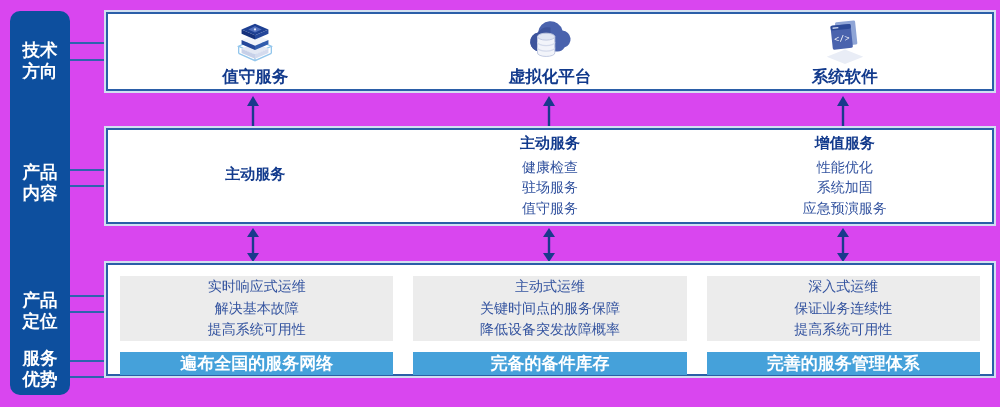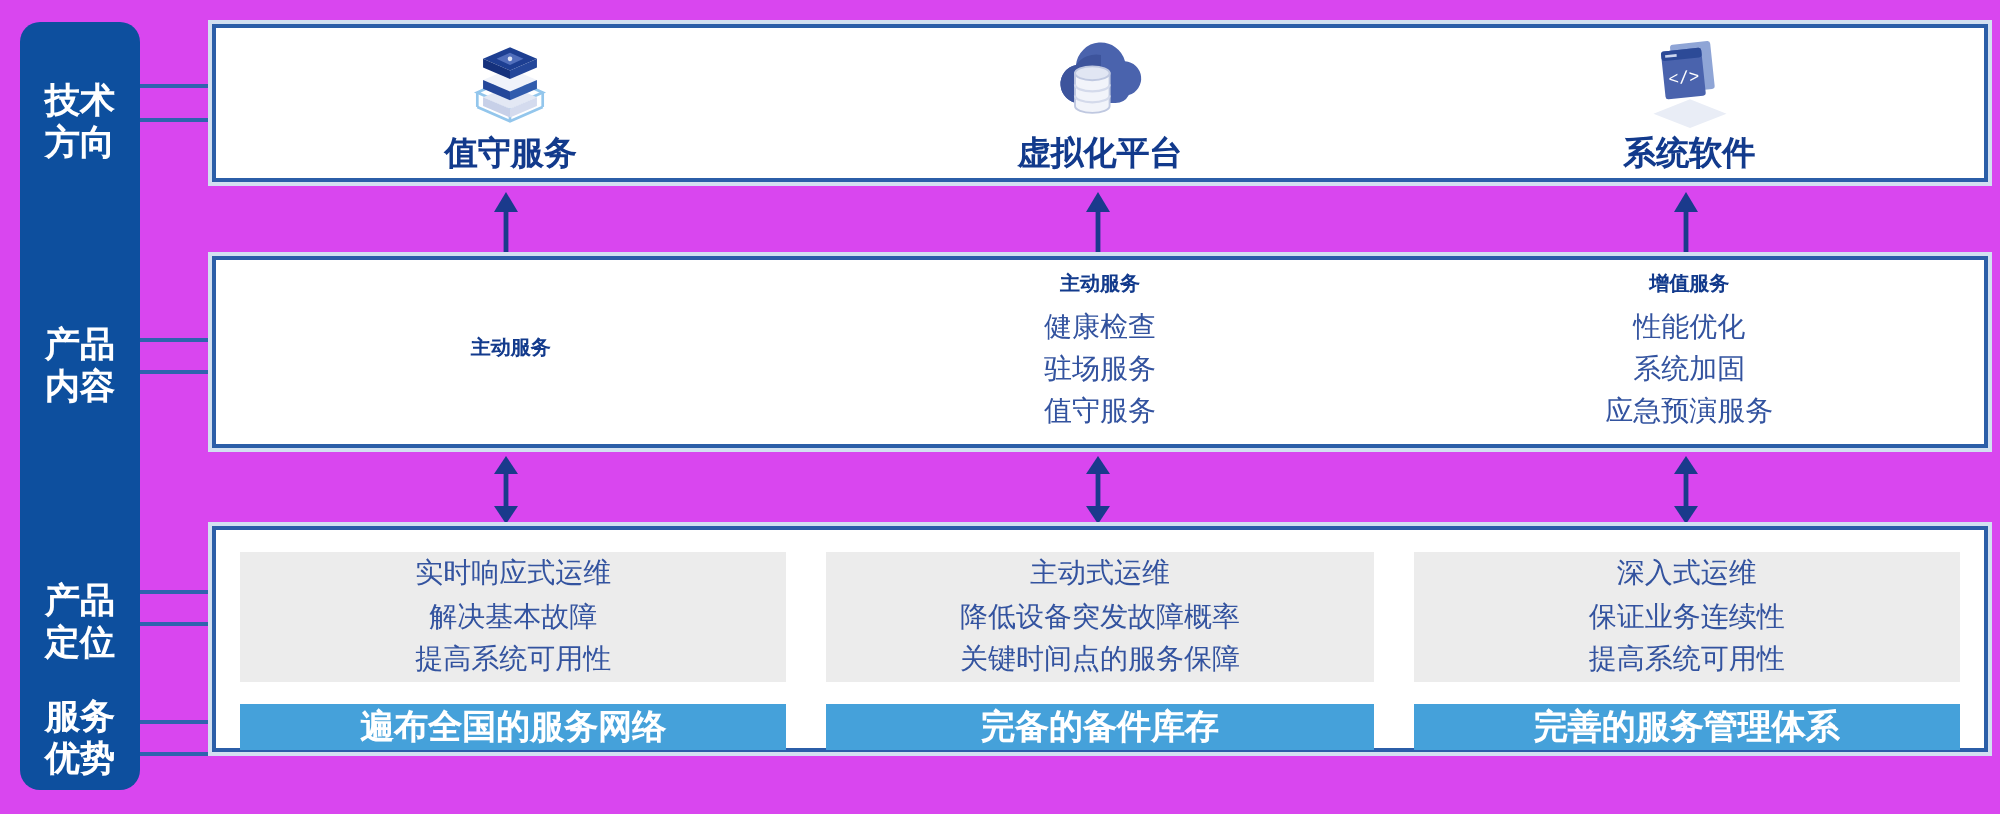--- a/index.html
+++ b/index.html
@@ -21,21 +21,21 @@
          border:2px solid #2b5ea8; box-shadow:0 0 0 2px #d2e0f1; }
   .top-box { top:12px; height:79px; display:flex; }
   .mid-box { top:128px; height:96px; display:flex; }
   .bottom-box { top:263px; height:113px; display:flex; gap:20px; padding:11px 12px 13px; }
 
   .tech-cell { flex:1; display:flex; flex-direction:column; align-items:center; justify-content:center; }
   .tech-icon { width:50px; height:50px; margin-bottom:1px; }
   .tech-label { font-size:16.5px; font-weight:bold; color:#123a8c; }
 
   .svc-col { flex:1; display:flex; flex-direction:column; align-items:center; justify-content:center; }
-  .svc-title { font-size:10px; font-weight:bold; color:#123a8c; margin-bottom:4px; line-height:1.3;text-align:center; }
+  .svc-title { font-size:15px; font-weight:bold; color:#123a8c; margin-bottom:4px; line-height:1.3;text-align:center; }
   .svc-item { font-size:14px; color:#33539f; line-height:1.48; }
 
   .pos-col { flex:1; display:flex; flex-direction:column; }
   .pos-panel { flex:1; background:#ececec; display:flex; flex-direction:column;
                align-items:center; justify-content:center; margin-bottom:11px; }
   .pos-line { font-size:14px; color:#33539f; line-height:1.55; }
   .pos-banner { height:31px; background:#45a1da; color:#ffffff; font-size:17px; font-weight:bold;
                 display:flex; align-items:center; justify-content:center; }
 
   .arrow { position:absolute; }
@@ -175,22 +175,22 @@
       <div class="pos-panel">
         <div class="pos-line">实时响应式运维</div>
         <div class="pos-line">解决基本故障</div>
         <div class="pos-line">提高系统可用性</div>
       </div>
       <div class="pos-banner">遍布全国的服务网络</div>
     </div>
     <div class="pos-col">
       <div class="pos-panel">
         <div class="pos-line">主动式运维</div>
+        <div class="pos-line">关键时间点的服务保障</div>
         <div class="pos-line">降低设备突发故障概率</div>
-        <div class="pos-line">关键时间点的服务保障</div>
       </div>
       <div class="pos-banner">完备的备件库存</div>
     </div>
     <div class="pos-col">
       <div class="pos-panel">
         <div class="pos-line">深入式运维</div>
         <div class="pos-line">保证业务连续性</div>
         <div class="pos-line">提高系统可用性</div>
       </div>
       <div class="pos-banner">完善的服务管理体系</div>

